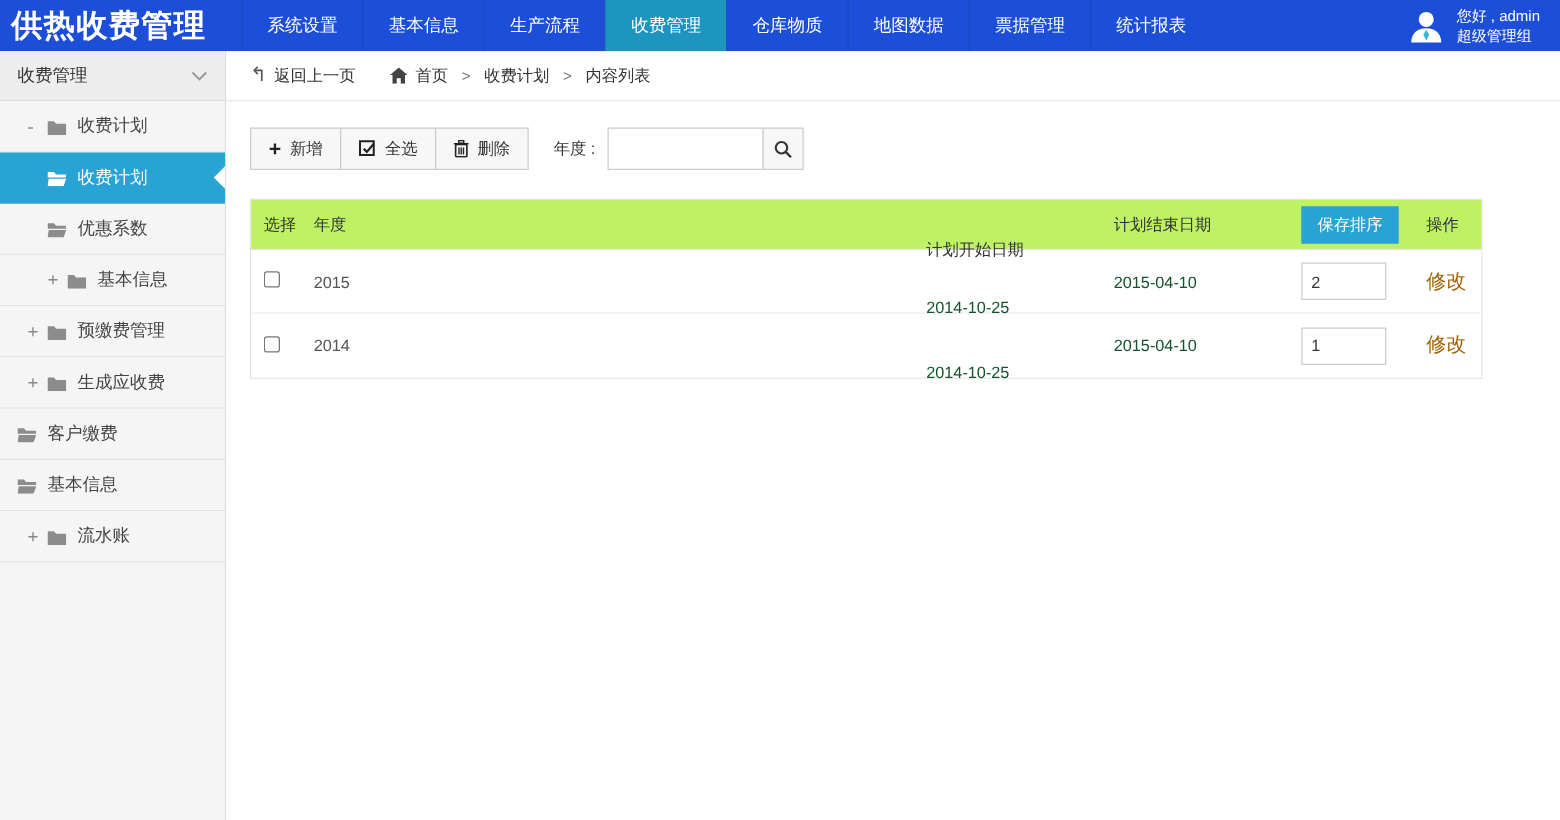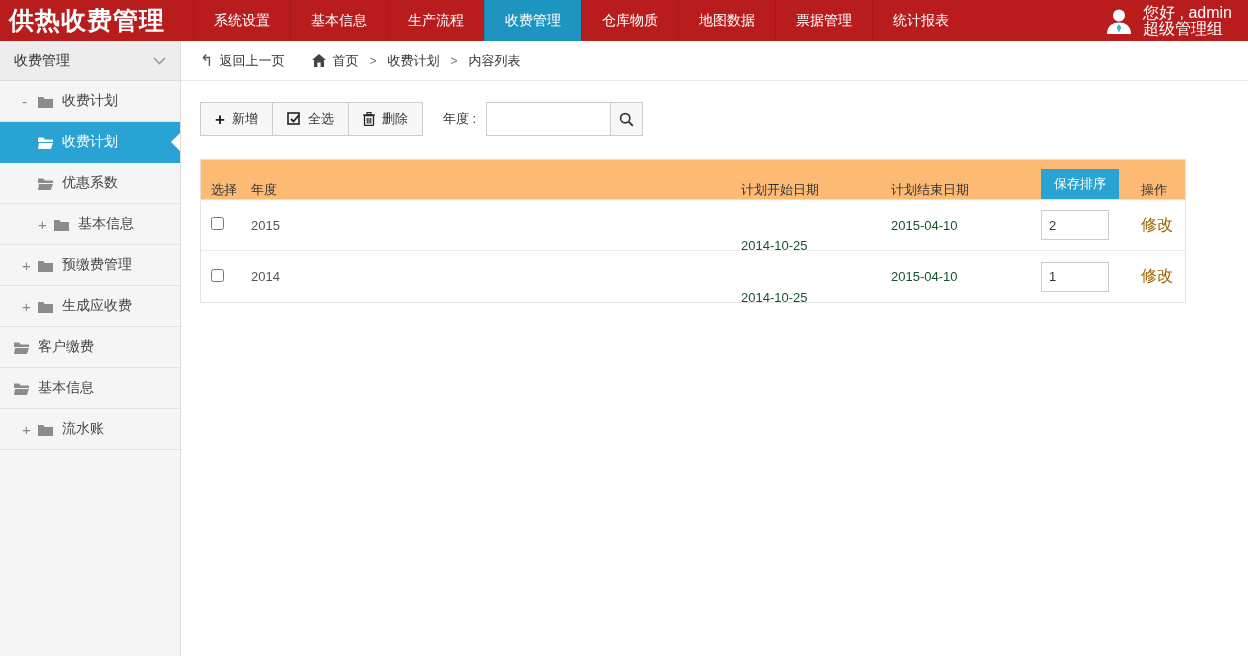--- a/index.html
+++ b/index.html
@@ -4,34 +4,34 @@
 <style>
   * { box-sizing: border-box; margin: 0; padding: 0; }
   html,body { width:1248px; height:656px; }
   body {
     font-family: "Liberation Sans", "DejaVu Sans", sans-serif;
     background:#fff; position:relative; overflow:hidden;
     -webkit-font-smoothing: antialiased;
   }
 
   
-  .navbar { height:41px; background:#b91c1c; display:flex; align-items:stretch; }
+  .navbar { height:41px; background:#1d4ed8; display:flex; align-items:stretch; }
   .logo {
     width:193px; display:flex; align-items:center; padding-left:9px;
     color:#fff; font-size:25px; font-weight:800; letter-spacing:1px; white-space:nowrap;
   }
   .nav-tab {
     width:97px; display:flex; align-items:center; justify-content:center;
     color:#fff; font-size:14px; cursor:pointer;
     border-left:1px solid rgba(0,0,0,0.10);
   }
   .nav-tab:last-of-type { border-right:1px solid rgba(0,0,0,0.10); }
   .nav-tab.active { background:#1d95c0; }
   .nav-user { margin-left:auto; display:flex; align-items:center; gap:9px; padding:0 16px; }
-  .nav-user-texts { display:flex; flex-direction:column; justify-content:center; color:#fff; font-size:16px; line-height:16px; }
+  .nav-user-texts { display:flex; flex-direction:column; justify-content:center; color:#fff; font-size:12px; line-height:16px; }
 
   
   .sidebar { position:absolute; left:0; top:41px; width:181px; bottom:0; background:#f5f5f5; border-right:1px solid #ddd; }
   .sidebar-header {
     height:40px; padding:0 14px; background:#ededed; border-bottom:1px solid #dcdcdc;
     display:flex; align-items:center; justify-content:space-between; font-size:14px; color:#333; cursor:pointer;
   }
   .menu-item {
     height:41px; display:flex; align-items:center; border-bottom:1px solid #e4e4e4;
     font-size:14px; color:#444; cursor:pointer; position:relative; background:#f5f5f5;
@@ -69,21 +69,21 @@
   .year-label { margin:0 10px 0 20px; font-size:13px; color:#333; }
   .search-input { width:125px; height:34px; border:1px solid #ccc; padding:0 8px; font-size:13px; color:#333; background:#fff; }
   .search-btn {
     width:33px; height:34px; border:1px solid #ccc; background:#f7f7f7; margin-left:-1px;
     display:flex; align-items:center; justify-content:center; cursor:pointer;
   }
 
   
   .table { margin:23px 0 0 19px; width:986px; border:1px solid #e2e2e2; }
   .t-header {
-    display:flex; align-items:flex-end; height:40px; background:#fdba74;
+    display:flex; align-items:center; height:40px; background:#bef264;
     border-bottom:1px solid #e0e0e0; font-size:13px; color:#333;
   }
   .t-row { display:flex; align-items:center; height:51px; border-bottom:1px solid #ededed; font-size:13px; color:#555; background:#fff; }
   .t-row:last-child { border-bottom:none; }
   .c-select { width:50px; padding-left:10px; flex:none; }
   .c-year { flex:1; }
   .c-start { width:150px; flex:none; color:inherit;margin-top:41px; }
   .c-end { width:150px; flex:none; }
   .c-sort { width:100px; flex:none; }
   .c-action { width:44px; flex:none; }

